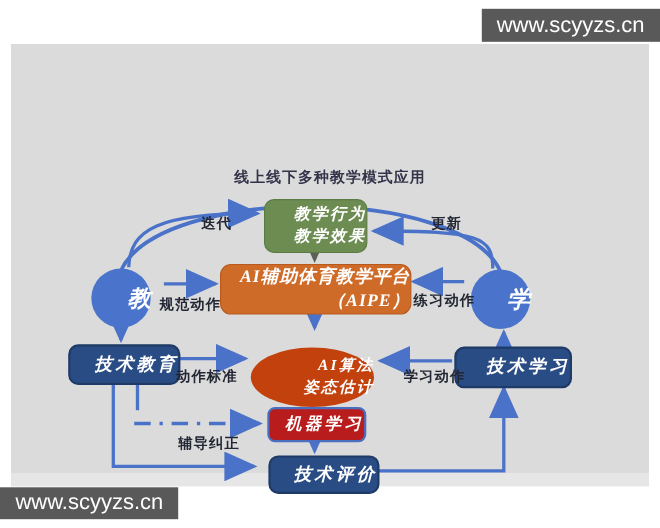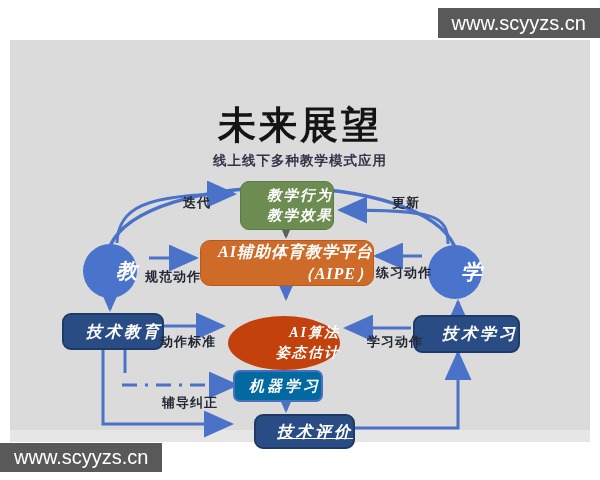--- a/index.html
+++ b/index.html
@@ -28,23 +28,23 @@
   .circle{width:54px;height:54px;border-radius:50%;background:#4a74cc;
           font-size:21px;letter-spacing:0;}
   .teach-circle{left:73px;top:204px;}
   .learn-circle{left:418px;top:205px;}
   .navy-box{background:#2a4c85;border:2px solid #1e3a66;border-radius:9px;
             font-size:16px;letter-spacing:3px;}
   .tech-edu{left:52px;top:273px;width:98px;height:33px;}
   .tech-learn{left:403px;top:275px;width:103px;height:34px;}
   .ellipse{left:218px;top:276px;width:112px;height:54px;background:#c2410c;
            border-radius:50%;font-size:14px;letter-spacing:2px;line-height:1.4;}
-  .ml-box{left:223px;top:330px;width:86px;height:28px;background:#0369a1;
+  .ml-box{left:233px;top:330px;width:86px;height:28px;background:#b91c1c;
           border:2px solid #4a6fc0;border-radius:7px;font-size:15px;letter-spacing:3px;}
-  .eval-box{left:244px;top:374px;width:97px;height:31px;text-decoration:underline;}
+  .eval-box{left:234px;top:374px;width:97px;height:31px;}
   .edge-label{position:absolute;transform:translate(-50%,-50%);
               font-size:13px;font-weight:700;color:#222733;white-space:nowrap;
               letter-spacing:1px;}
 </style>
 </head>
 <body>
 
 <div class="page">
 
   <div class="badge badge-top">
@@ -77,21 +77,20 @@
         <path marker-end="url(#ab)" d="M 412 216 L 366 216"></path>
         <path marker-end="url(#ab)" d="M 152 286 L 213 286"></path>
         <path marker-end="url(#ab)" d="M 401 288 L 336 288"></path>
         <path marker-end="url(#ab)" d="M 93 307 L 93 384 L 221 384"></path>
         <path d="M 115 307 L 115 333"></path>
         <path marker-end="url(#ab)" stroke-dasharray="15 8 3 8" d="M 112 345 L 226 345"></path>
         <path marker-end="url(#ab)" d="M 325 388 L 448 388 L 448 313"></path>
       </g>
     </svg>
 
-    <div class="title">未来展望</div>
     <div class="subtitle">线上线下多种教学模式应用</div>
 
     <div class="node green-box">
       <span>教学行为</span>
       <span>教学效果</span>
     </div>
 
     <div class="node orange-box">
       <span>AI辅助体育教学平台</span>
       <span>（AIPE）</span>

